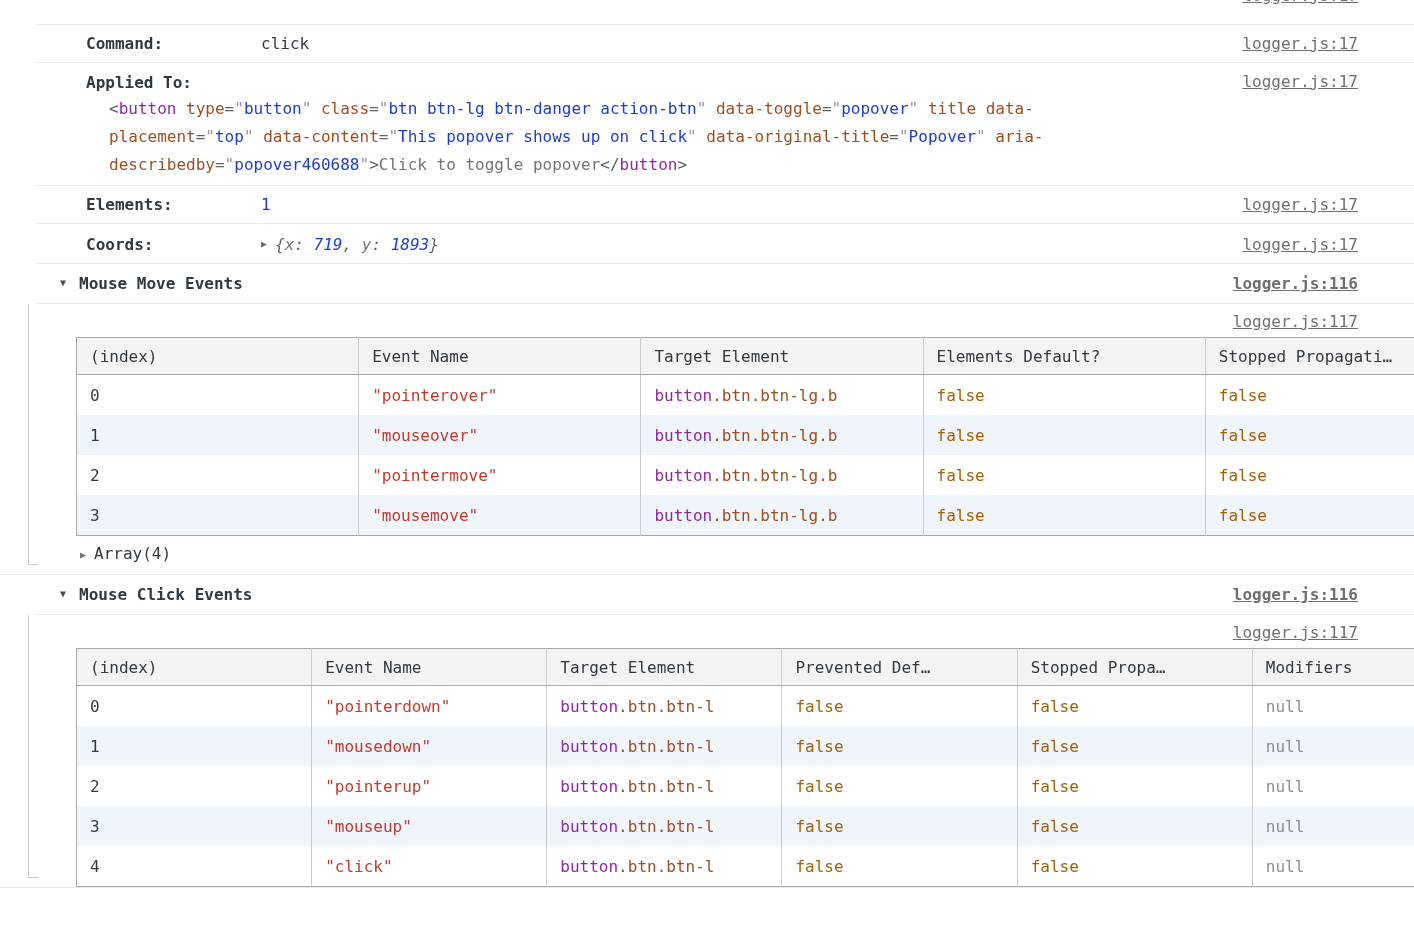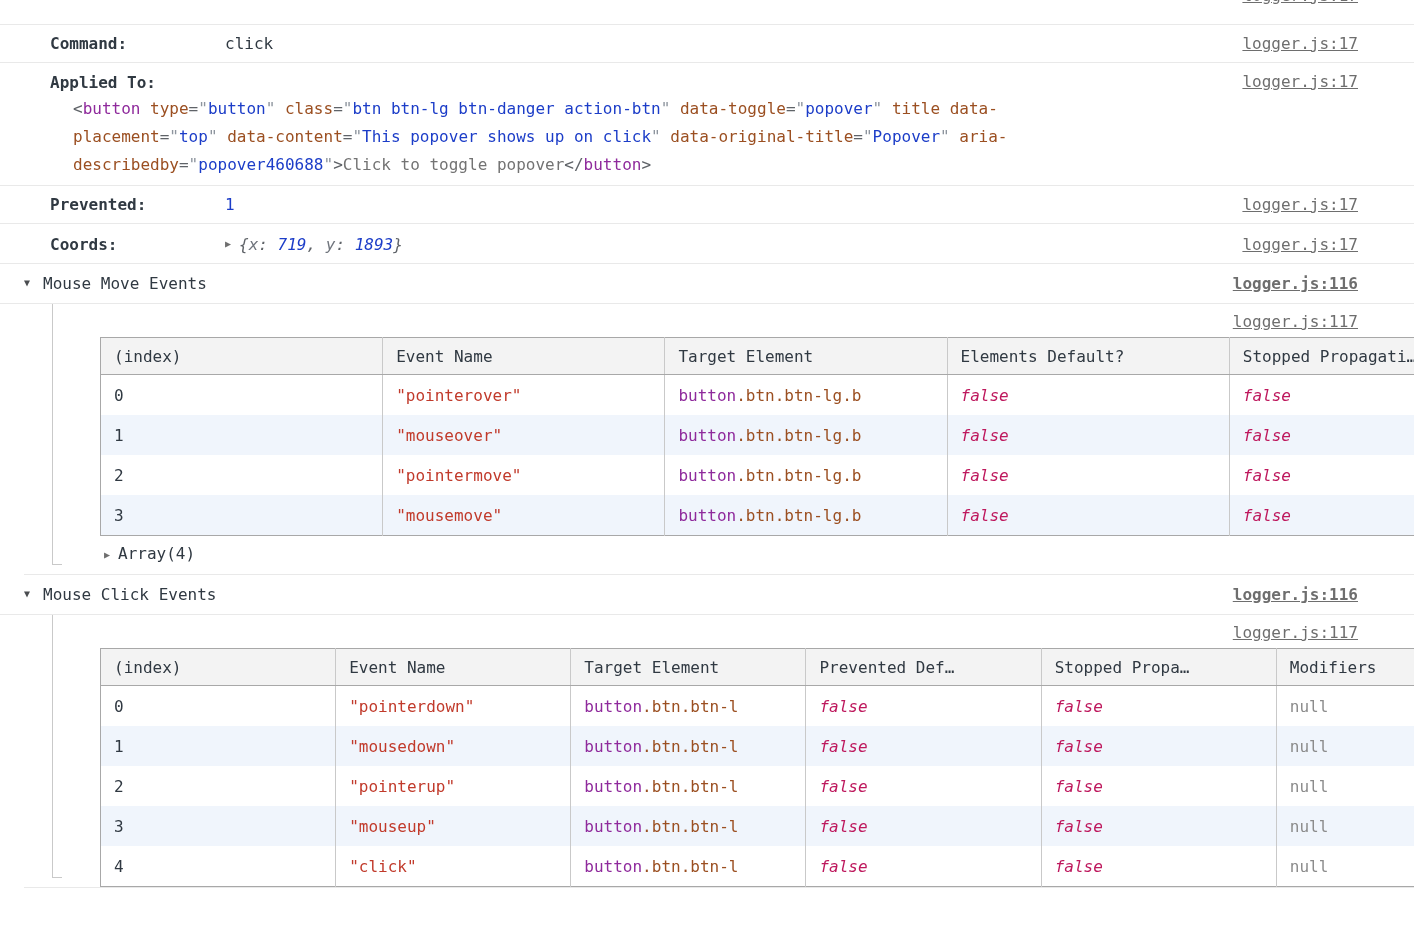--- a/index.html
+++ b/index.html
@@ -8,20 +8,21 @@
     font-family:"DejaVu Sans Mono","Liberation Mono",monospace;
     font-size:16px;color:#303942;
     -webkit-font-smoothing:antialiased;
   }
   .console{width:1414px;}
   .entry{
     display:flex;align-items:flex-start;
     border-bottom:1px solid #e9e9e9;
     padding:8px 56px 8px 50px;
     line-height:21px;
+    margin-left:36px;
   }
   .lbl{font-weight:bold;width:175px;flex-shrink:0;}
   .val{color:#303942;}
   .val-num{color:#1c3dc8;}
   .link{
     margin-left:auto;color:#6e6e6e;text-decoration:underline;
     white-space:nowrap;cursor:pointer;
   }
   .link.bold{font-weight:bold;}
   
@@ -36,23 +37,23 @@
   
   .coords-entry{padding-top:10px;padding-bottom:8px;}
   .tri{
     color:#6e6e6e;font-size:10px;line-height:21px;
     margin-right:8px;display:inline-block;transform:translateY(-1px);
   }
   .obj-preview{font-style:italic;}
   
   .group-header{padding:9px 56px 9px 24px;}
   .gtri{color:#4a4d50;font-size:10px;line-height:21px;margin-right:13px;display:inline-block;transform:translateY(-1px);}
-  .gtitle{font-weight:normal;}
-  
-  .group-content{position:relative;border-bottom:1px solid #e9e9e9;margin-left:24px;}
+  .gtitle{font-weight:bold;}
+  
+  .group-content{position:relative;border-bottom:1px solid #e9e9e9;}
   .gline{position:absolute;left:28px;top:0;bottom:9px;width:1px;background:#c9c9c9;}
   .gline::after{content:'';position:absolute;bottom:0;left:0;width:10px;height:1px;background:#c9c9c9;}
   .body-link-row{text-align:right;padding:8px 56px 5px 0;line-height:20px;}
   
   table.console-table{
     border-collapse:collapse;table-layout:fixed;
     margin-left:76px;width:1412px;background:#fff;
     border:1px solid #a8a8a8;
   }
   table.console-table th{
@@ -75,21 +76,21 @@
   .tk-p{color:#5f6368;}
   .tk-tag{color:#8f2a9c;}
   .tk-a{color:#9b4f21;}
   .tk-cls{color:#9b4f21;}
   .tk-q{color:#8e959e;}
   .tk-v{color:#1c3dc8;}
   .tk-x{color:#737373;}
   .tk-k{color:#70757d;}
   .tk-n{color:#1c3dc8;}
   .tk-s{color:#c13a2b;}
-  .tk-b{color:#be185d;font-style:italic;}
+  .tk-b{color:#a16207;}
   .tk-u{color:#8c8c8c;}
   .tk-i{color:#303942;}
 </style>
 </head>
 <body>
 
 <div class="console">
 
   <div class="entry top-partial">
     <a class="link">logger.js:17</a>
@@ -107,21 +108,21 @@
       <div class="code" id="applied-code">
           <div class="code-line"><span class="tk-p">&lt;</span><span class="tk-tag">button</span><span class="tk-a"> type</span><span class="tk-p">=</span><span class="tk-q">"</span><span class="tk-v">button</span><span class="tk-q">"</span><span class="tk-a"> class</span><span class="tk-p">=</span><span class="tk-q">"</span><span class="tk-v">btn btn-lg btn-danger action-btn</span><span class="tk-q">"</span><span class="tk-a"> data-toggle</span><span class="tk-p">=</span><span class="tk-q">"</span><span class="tk-v">popover</span><span class="tk-q">"</span><span class="tk-a"> title data-</span></div>
           <div class="code-line"><span class="tk-a">placement</span><span class="tk-p">=</span><span class="tk-q">"</span><span class="tk-v">top</span><span class="tk-q">"</span><span class="tk-a"> data-content</span><span class="tk-p">=</span><span class="tk-q">"</span><span class="tk-v">This popover shows up on click</span><span class="tk-q">"</span><span class="tk-a"> data-original-title</span><span class="tk-p">=</span><span class="tk-q">"</span><span class="tk-v">Popover</span><span class="tk-q">"</span><span class="tk-a"> aria-</span></div>
           <div class="code-line"><span class="tk-a">describedby</span><span class="tk-p">=</span><span class="tk-q">"</span><span class="tk-v">popover460688</span><span class="tk-q">"</span><span class="tk-p">&gt;</span><span class="tk-x">Click to toggle popover</span><span class="tk-p">&lt;/</span><span class="tk-tag">button</span><span class="tk-p">&gt;</span></div>
         </div>
     </div>
     <a class="link">logger.js:17</a>
   </div>
 
   <div class="entry">
-    <span class="lbl">Prevented:</span>
+    <span class="lbl">Elements:</span>
     <span class="val-num">1</span>
     <a class="link">logger.js:17</a>
   </div>
 
   <div class="entry coords-entry">
     <span class="lbl">Coords:</span>
     <span class="tri">▶</span>
     <span class="obj-preview" id="coords-preview"><span class="tk-p">{</span><span class="tk-k">x</span><span class="tk-p">: </span><span class="tk-n">719</span><span class="tk-p">, </span><span class="tk-k">y</span><span class="tk-p">: </span><span class="tk-n">1893</span><span class="tk-p">}</span></span>
     <a class="link">logger.js:17</a>
   </div>

